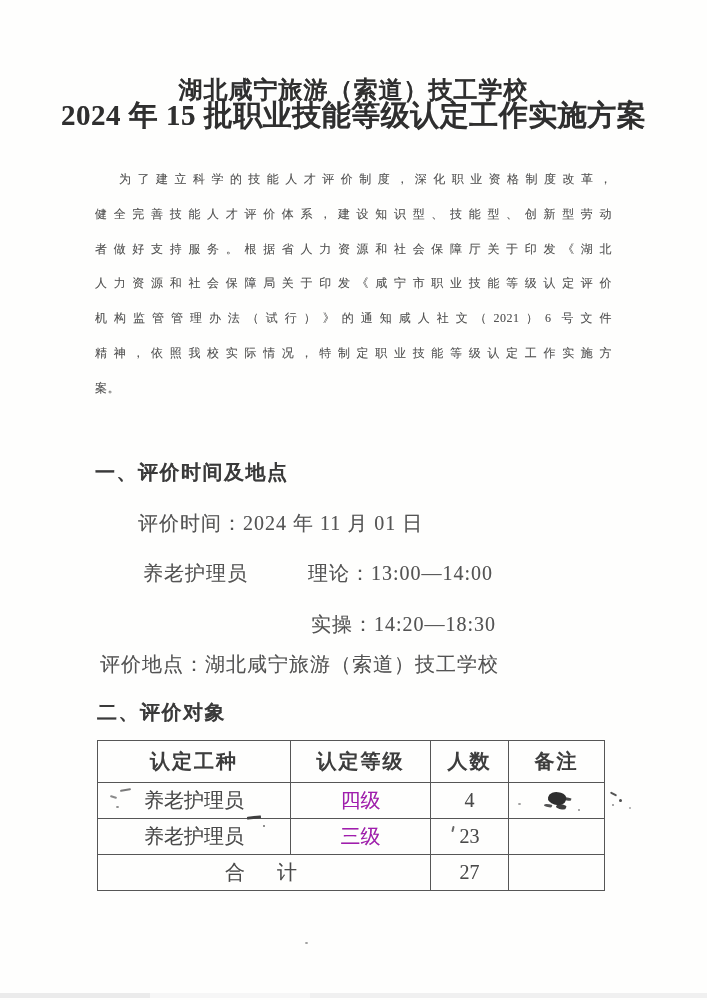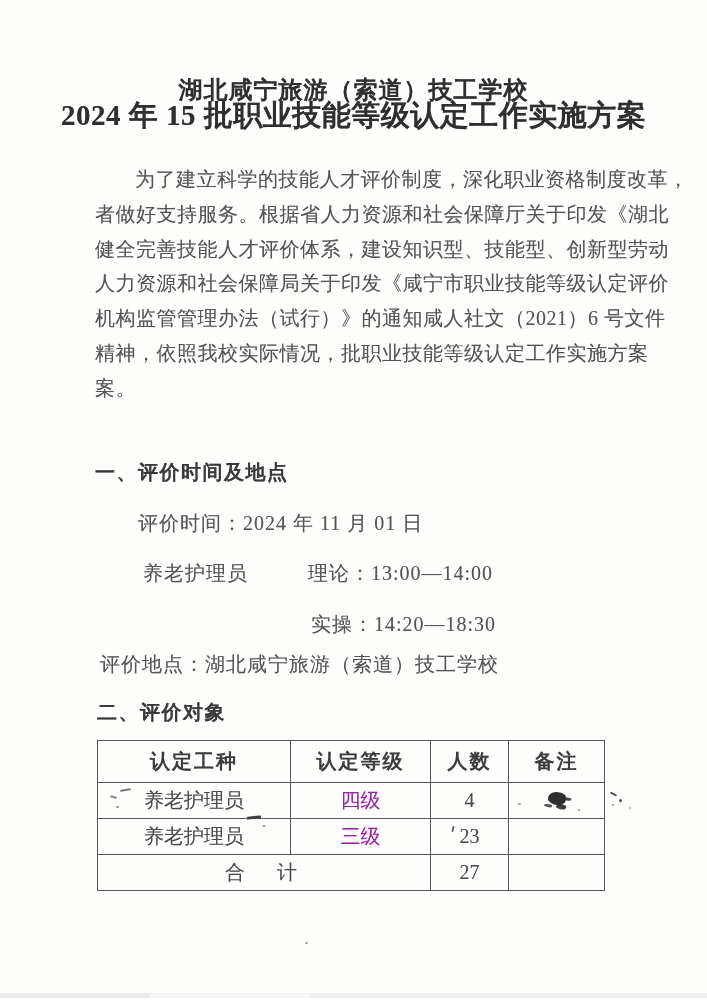--- a/index.html
+++ b/index.html
@@ -16,21 +16,21 @@
     position:absolute;left:0;right:0;text-align:center;
     font-weight:bold;color:#2f2f2f;
     text-shadow:0 0 0.6px rgba(40,40,40,.45);
     white-space:nowrap;
   }
   .title-1{top:74px;font-size:24px;letter-spacing:1px;}
   .title-2{top:96px;font-size:29px;letter-spacing:0.5px;}
   
   .intro{
     position:absolute;top:162px;left:95px;width:517px;
-    font-size:20px;line-height:34.8px;color:#545454;
+    font-size:12px;line-height:34.8px;color:#545454;
     text-shadow:0 0 0.5px rgba(80,80,80,.35);
   }
   .para-line{
     text-align:justify;text-align-last:justify;
     white-space:nowrap;letter-spacing:0.5px;
   }
   .para-line.indent{text-indent:2em;}
   .para-line.last{text-align-last:left;}
   
   .doc-line{
@@ -83,25 +83,25 @@
 </head>
 <body>
 
 <div class="doc-page">
 
   <div class="title title-1">湖北咸宁旅游（索道）技工学校</div>
   <div class="title title-2">2024 年 15 批职业技能等级认定工作实施方案</div>
 
   <div class="intro">
     <div class="para-line indent">为了建立科学的技能人才评价制度，深化职业资格制度改革，</div>
+    <div class="para-line">健全完善技能人才评价体系，建设知识型、技能型、创新型劳动</div>
     <div class="para-line">者做好支持服务。根据省人力资源和社会保障厅关于印发《湖北</div>
-    <div class="para-line">健全完善技能人才评价体系，建设知识型、技能型、创新型劳动</div>
     <div class="para-line">人力资源和社会保障局关于印发《咸宁市职业技能等级认定评价</div>
     <div class="para-line">机构监管管理办法（试行）》的通知咸人社文（2021）6 号文件</div>
-    <div class="para-line">精神，依照我校实际情况，批职业技能等级认定工作实施方案</div>
+    <div class="para-line">精神，依照我校实际情况，特制定职业技能等级认定工作实施方</div>
     <div class="para-line last">案。</div>
   </div>
 
   <div class="doc-line doc-heading" style="left:95px;top:459px;">一、评价时间及地点</div>
 
   <div class="doc-line" style="left:138px;top:510px;">评价时间：2024 年 11 月 01 日</div>
 
   <div class="doc-line" style="left:143px;top:560px;">养老护理员</div>
   <div class="doc-line" style="left:308px;top:560px;">理论：13:00—14:00</div>
 

